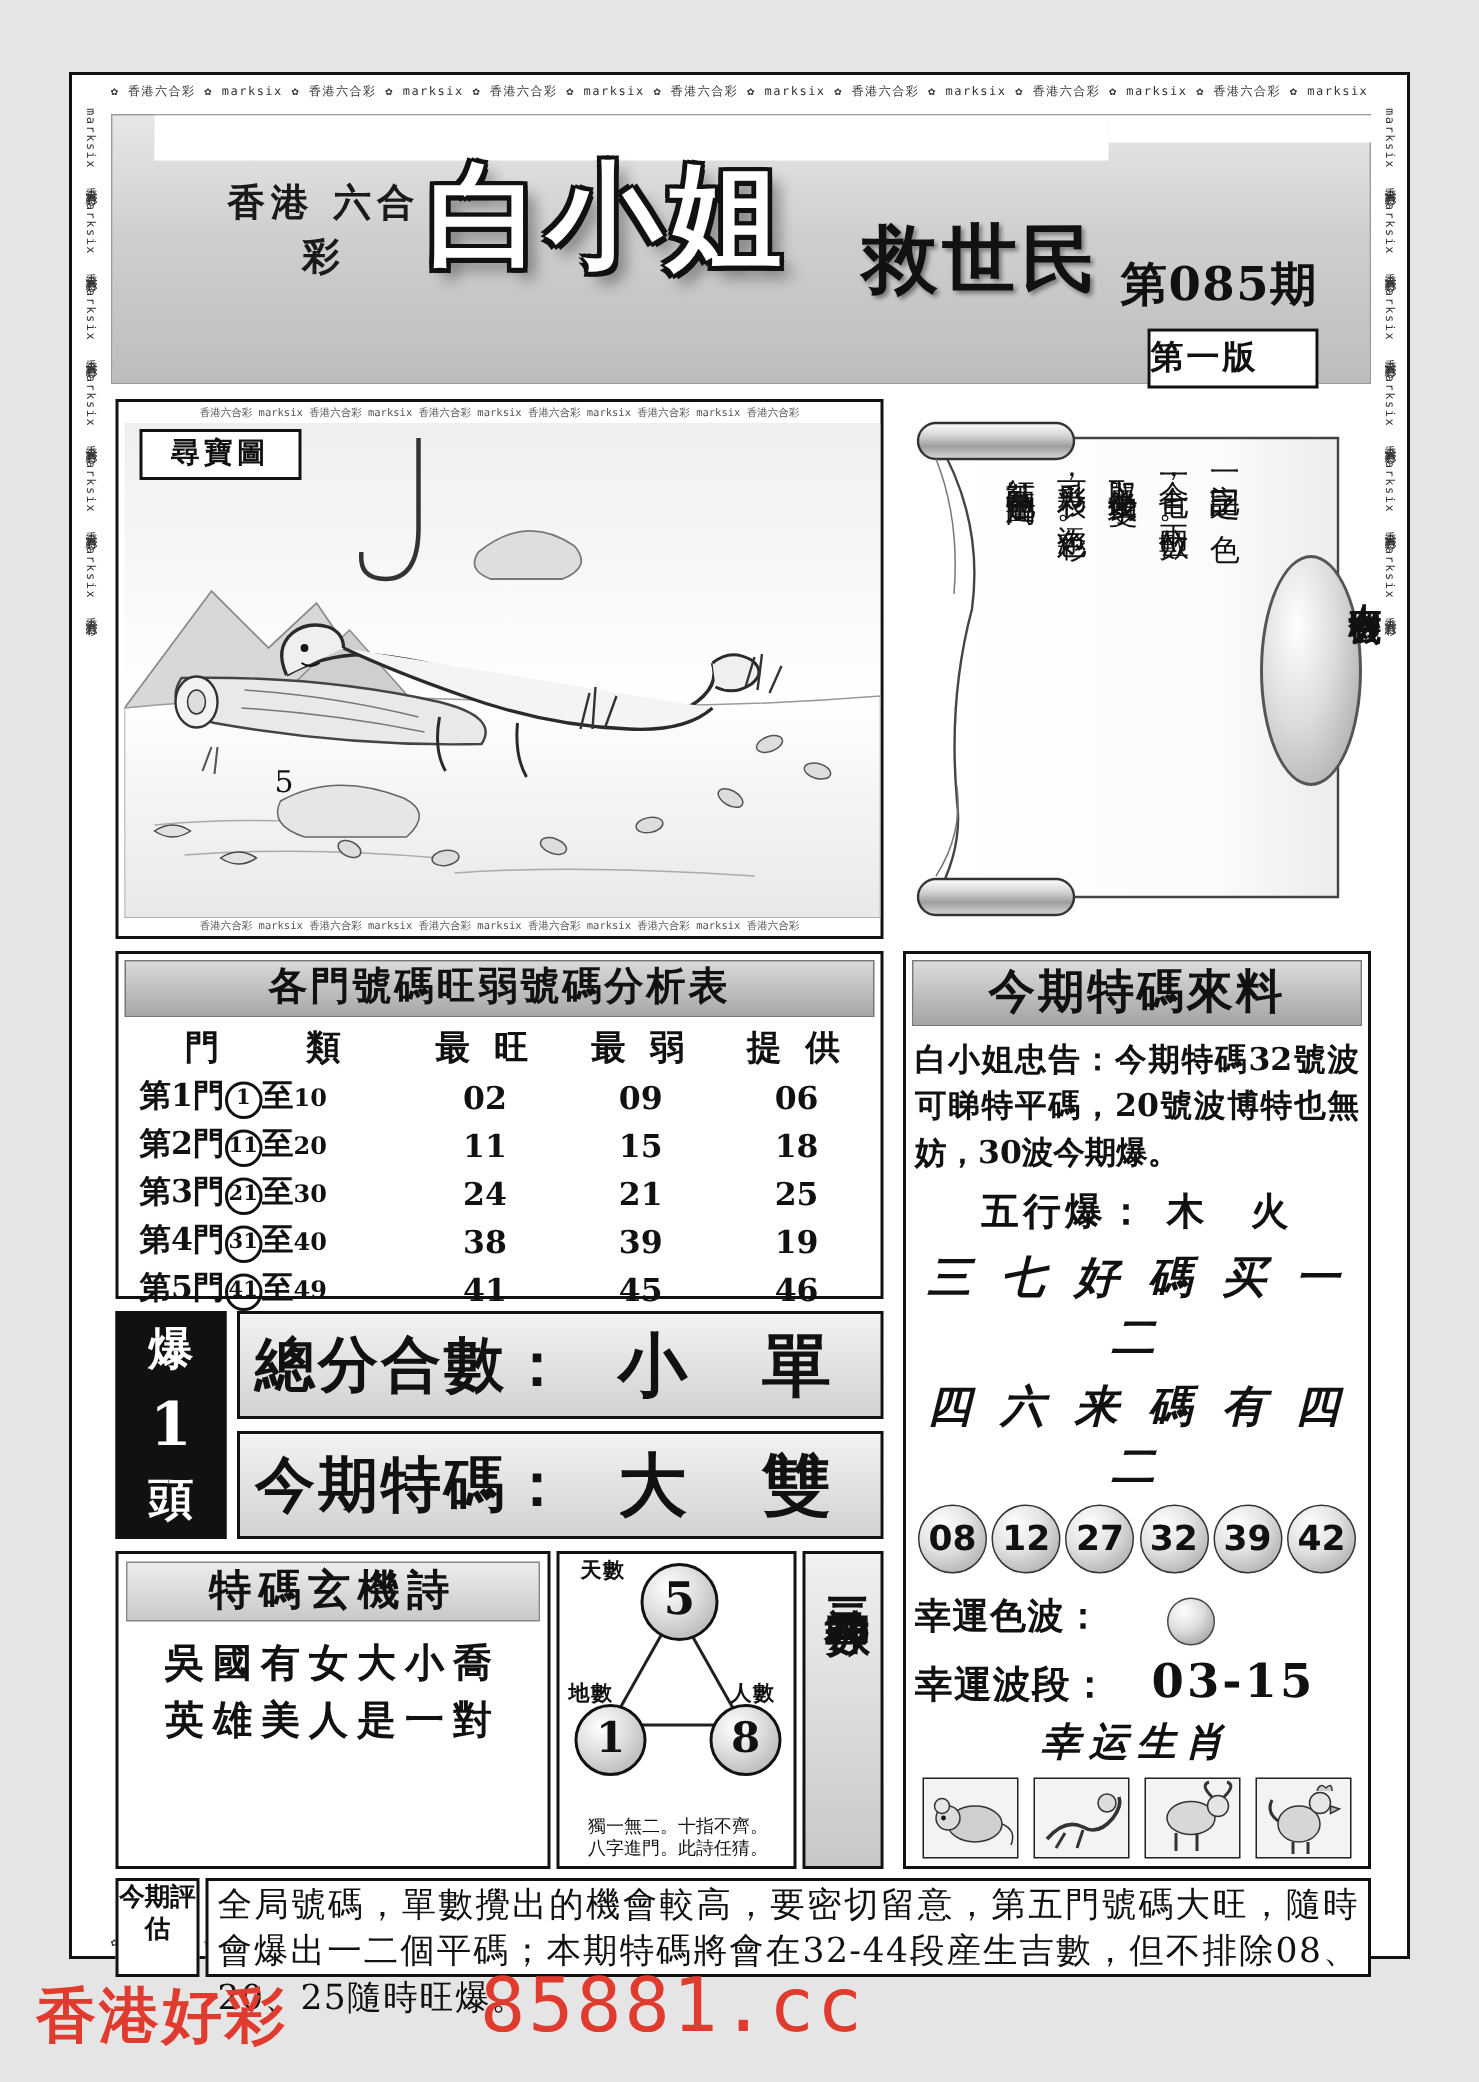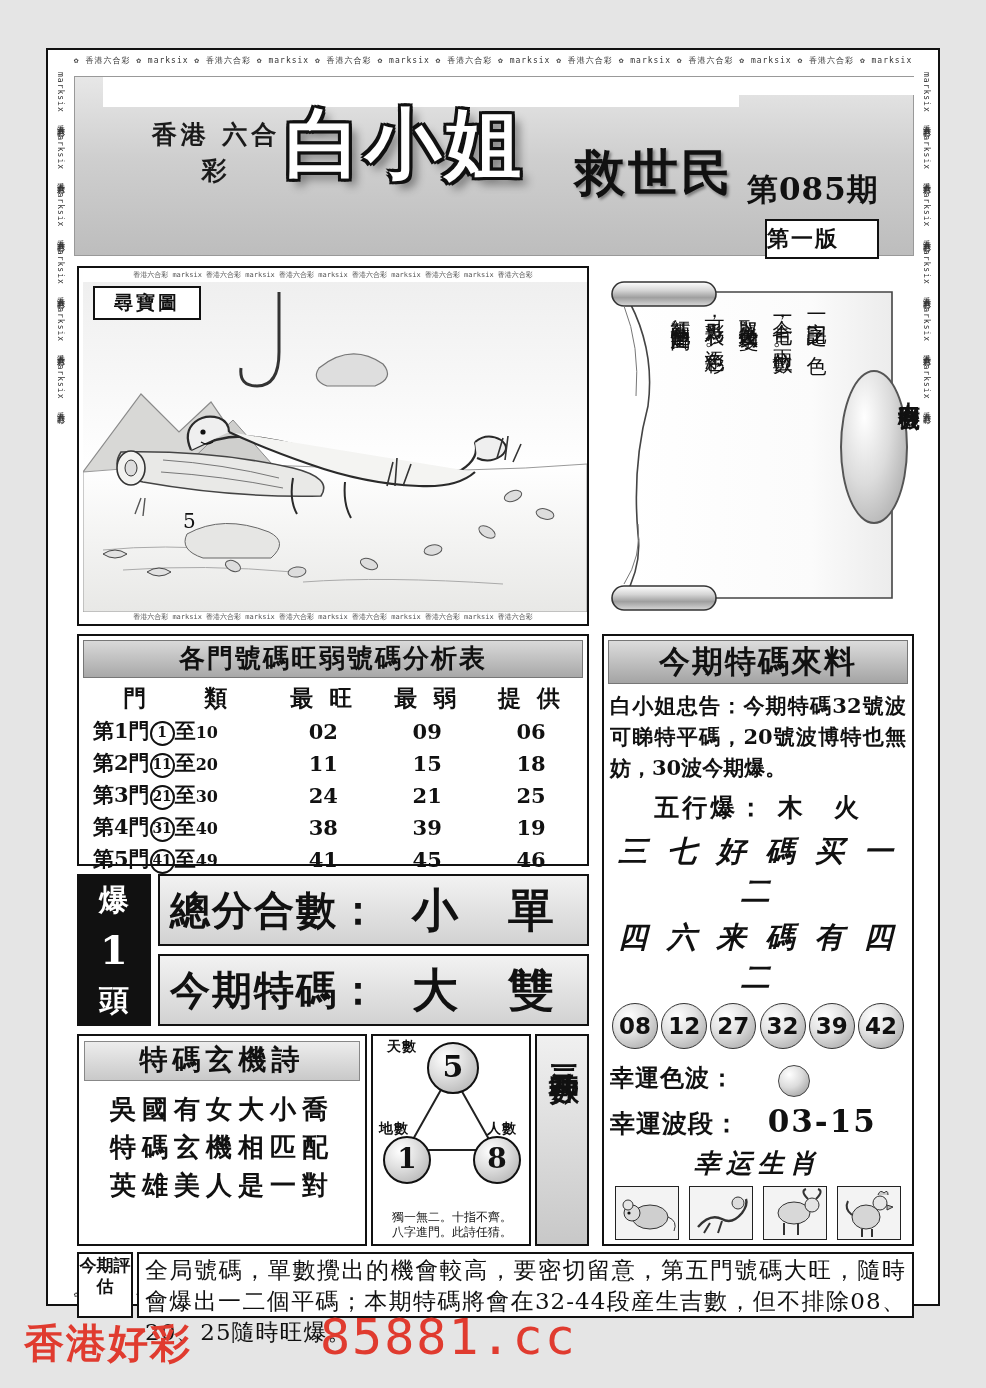--- a/index.html
+++ b/index.html
@@ -516,21 +516,20 @@
     <div class="sumrow2">
       <div class="sr-label">今期特碼：</div>
       <div class="sr-v1">大</div>
       <div class="sr-v2">雙</div>
     </div>
 
     <div class="poem-box">
       <div class="poem-title">特碼玄機詩</div>
       <div class="poem-lines">
         <div>吳國有女大小喬</div>
-        <div>特碼玄機相匹配</div>
         <div>英雄美人是一對</div>
       </div>
     </div>
 
     <div class="tri-box">
       <svg width="156" height="160" viewBox="0 0 156 160" style="position:absolute;left:0;top:2px;">
         <path d="M78 34 L34 112 L122 112 Z" fill="none" stroke="#222" stroke-width="2"></path>
       </svg>
       <div class="lbl" style="left:14px;top:2px;">天數</div>
       <div class="lbl" style="left:6px;top:84px;">地數</div>

